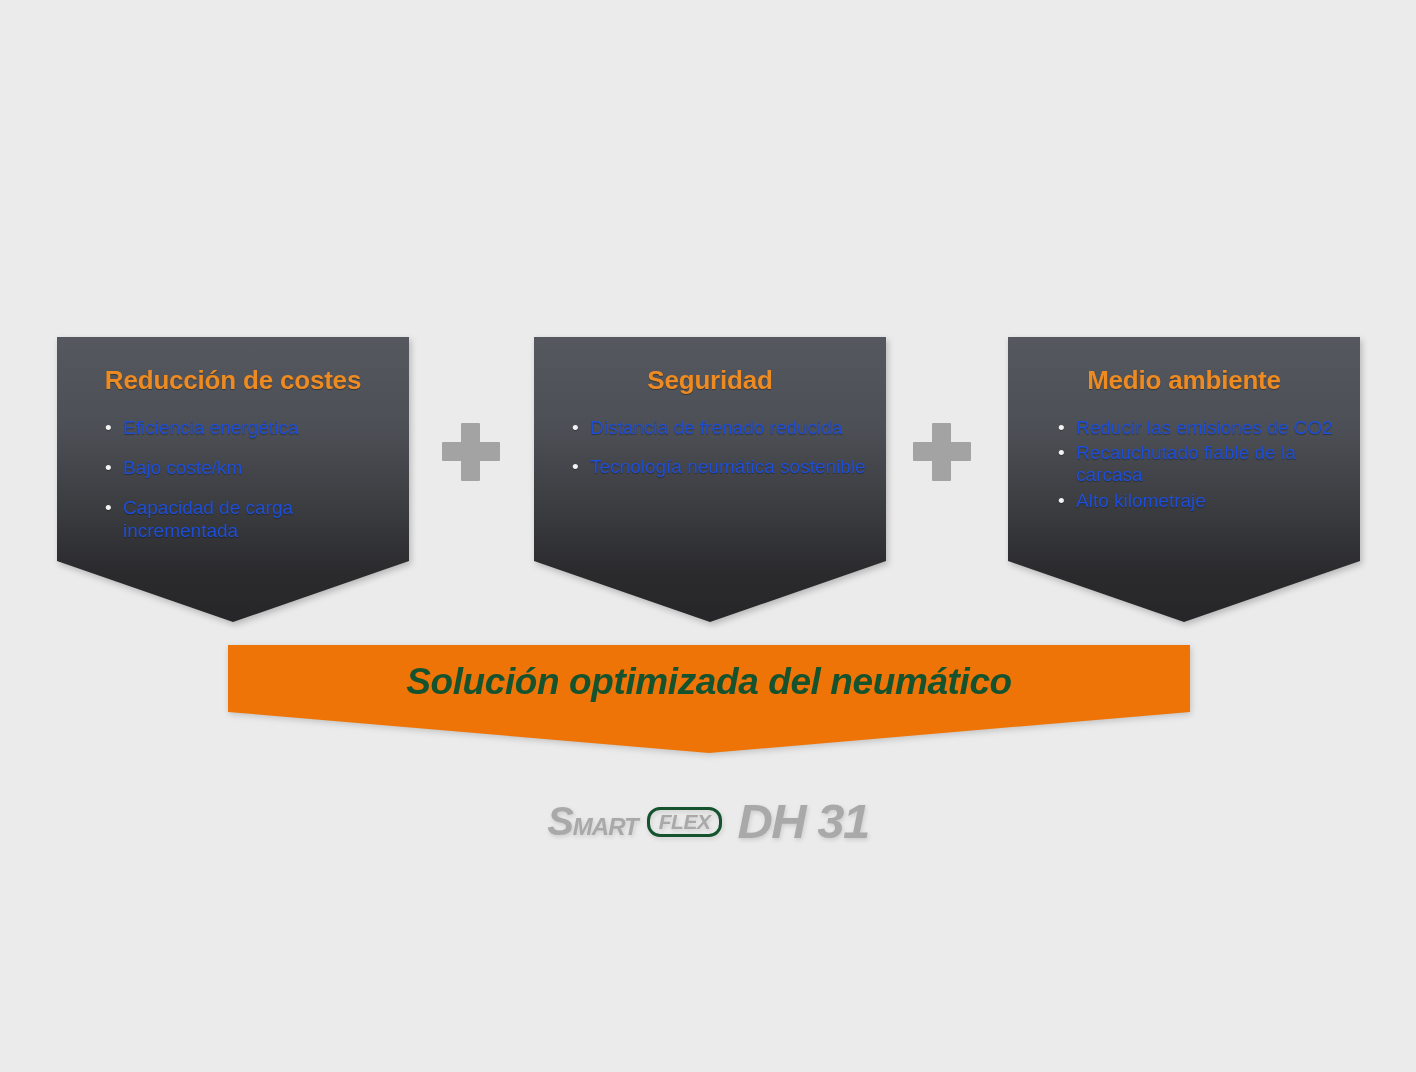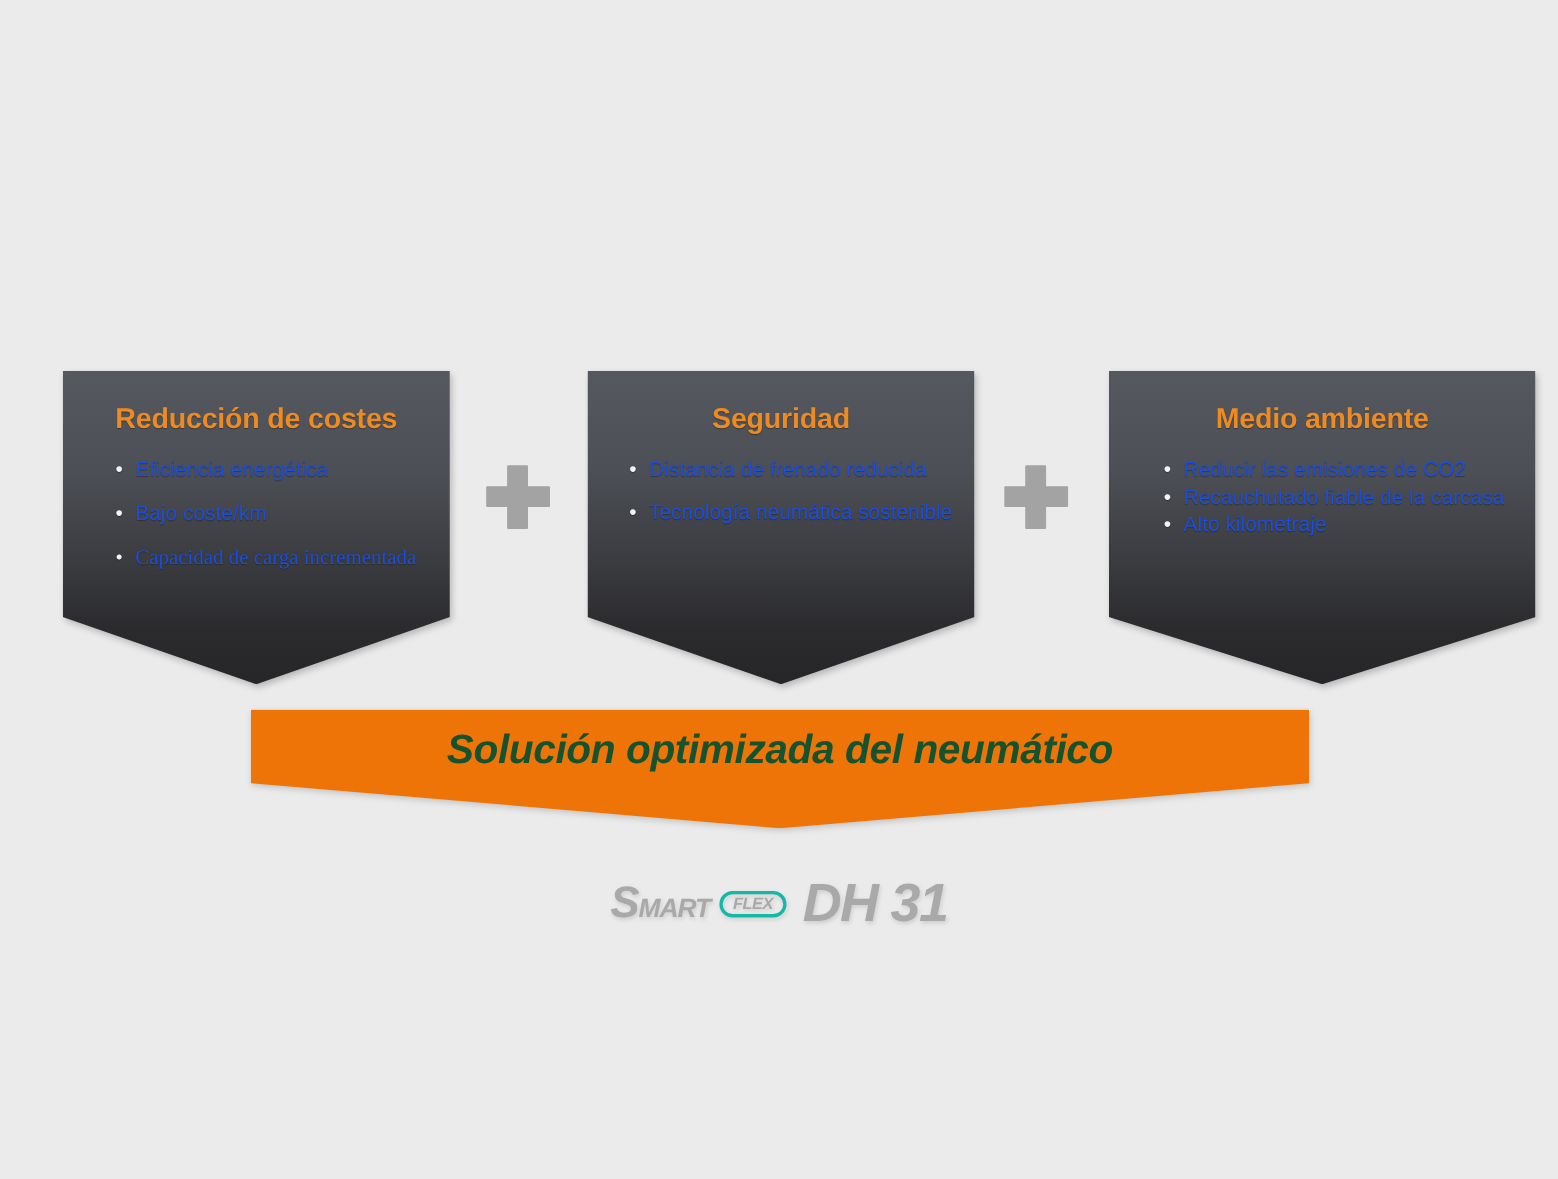--- a/index.html
+++ b/index.html
@@ -78,21 +78,21 @@
     position: absolute;
     left: 2px;
     top: 0;
     color: #f3f3f3;
     font-size: 19px;
   }
 
   
   #panel-0 .bullets { margin-top: 22px; padding-left: 32px; }
   #panel-0 .bullets li { margin-bottom: 18px; }
-  #panel-0 .bullets li:last-child { margin-bottom: 0; font-family: Liberation Serif, serif; }
+  #panel-0 .bullets li:last-child { margin-bottom: 0; }
 
   #panel-1 .bullets { margin-top: 22px; padding-left: 22px; }
   #panel-1 .bullets li { margin-bottom: 17px; }
   #panel-1 .bullets li:nth-child(2) { margin-bottom: 4px; }
   #panel-1 .bullets li:last-child { margin-bottom: 0; }
 
   #panel-2 .bullets { margin-top: 22px; padding-left: 34px; }
   #panel-2 .bullets li { margin-bottom: 3px; }
   #panel-2 .bullets li:last-child { margin-bottom: 0; }
 
@@ -167,25 +167,25 @@
     color: #a9a9a9;
     font-size: 40px;
     font-weight: bold;
     font-style: italic;
     letter-spacing: -1px;
   }
   .logo-smart .cap { font-size: 40px; }
   .logo-smart .small { font-size: 24px; }
   .logo-flex {
     color: #a9a9a9;
-    font-size: 15px;
+    font-size: 21px;
     font-weight: bold;
     font-style: italic;
     letter-spacing: -0.5px;
-    border: 3px solid #14b8a6;
+    border: 3px solid #14532d;
     border-radius: 13px;
     padding: 1px 9px 2px 9px;
     line-height: 1;
     position: relative;
     top: 1px;
   }
   .logo-dh {
     color: #a9a9a9;
     font-size: 49px;
     font-weight: bold;
@@ -219,21 +219,21 @@
       <h2 class="panel-title">Seguridad</h2>
       <ul class="bullets">
         <li>Distancia de frenado reducida</li>
         <li>Tecnología neumática sostenible</li>
       </ul>
     </div>
   </div>
 
   <div class="plus" style="left:913px; top:423px;"></div>
 
-  <div class="panel" id="panel-2" style="left:1008px; top:337px;padding-left:36px;">
+  <div class="panel" id="panel-2" style="left:1008px; top:337px;">
     <div class="panel-shape"></div>
     <div class="panel-inner">
       <h2 class="panel-title">Medio ambiente</h2>
       <ul class="bullets">
         <li>Reducir las emisiones de CO2</li>
         <li>Recauchutado fiable de la carcasa</li>
         <li>Alto kilometraje</li>
       </ul>
     </div>
   </div>

